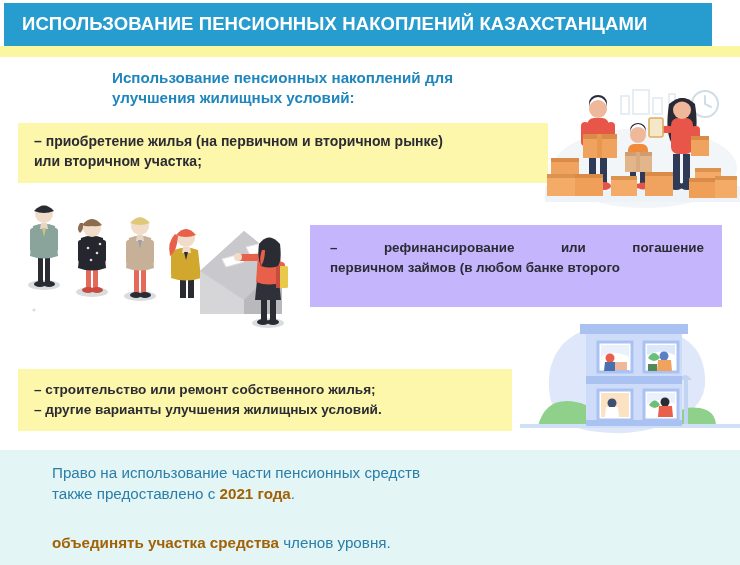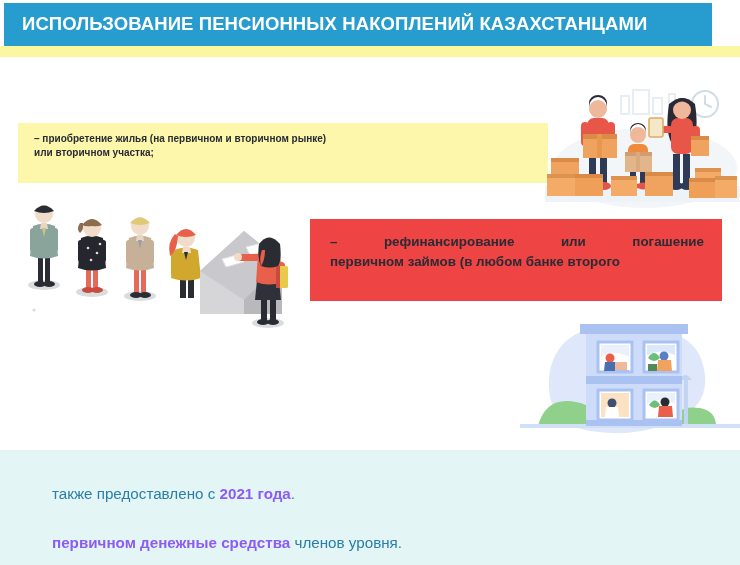--- a/index.html
+++ b/index.html
@@ -47,26 +47,26 @@
   }
 
   
   .box{
     position:absolute;
     box-sizing:border-box;
     color:#2b2b33;
     font-weight:bold;
   }
   .box-yellow{background:#fcf7ab;}
-  .box-mint{background:#ef4444;}
+  .box-mint{background:#c4b5fd;margin-top:6px;}
 
   #box-purchase{
     left:18px;top:123px;width:530px;height:60px;
     padding:9px 14px 0 16px;
-    font-size:10px;line-height:1.42;
+    font-size:14px;line-height:1.42;
   }
   #box-refinance{
     left:310px;top:219px;width:412px;height:82px;
     padding:13px 18px 0 20px;
     font-size:13.4px;line-height:1.5;
     text-align:justify;
   }
   #box-refinance .just-line{text-align:justify;text-align-last:justify;}
   #box-build{
     left:18px;top:369px;width:494px;height:62px;
@@ -80,52 +80,58 @@
     background:#e4f5f5;
   }
   .bottom-panel .para{
     position:absolute;
     color:#2a7ea8;
     font-size:15.2px;
     line-height:1.36;
   }
   #bottom-para-1{left:52px;top:13px;width:640px;}
   #bottom-para-2{left:52px;top:62px;width:660px;}
-  .bold-blue{font-weight:bold;color:#8b5cf6;}
+  .bold-blue{font-weight:bold;color:#a16207;}
 
   
   .ill{position:absolute;}
   #ill-family{left:545px;top:82px;width:195px;height:130px;}
   #ill-queue{left:14px;top:192px;width:292px;height:140px;}
   #ill-building{left:520px;top:300px;width:220px;height:150px;}
   .ill svg{display:block;}
 </style>
 </head>
 <body>
 
 <div class="page">
 
   <div class="header-band">
     <div class="header-title">ИСПОЛЬЗОВАНИЕ ПЕНСИОННЫХ НАКОПЛЕНИЙ КАЗАХСТАНЦАМИ</div>
   </div>
   <div class="yellow-strip"></div>
 
   <div class="subtitle">
+    <div>Использование пенсионных накоплений для</div>
+    <div>улучшения жилищных условий:</div>
   </div>
 
   <div class="box box-yellow" id="box-purchase">
     <div>– приобретение жилья (на первичном и вторичном рынке)</div>
     <div>или вторичном участка;</div>
   </div>
 
   <div class="box box-mint" id="box-refinance">
     <div class="just-line">–  рефинансирование  или  погашение</div>
     <div>первичном займов (в любом банке второго</div>
   </div>
 
+  <div class="box box-yellow" id="box-build">
+    <div>– строительство или ремонт собственного жилья;</div>
+    <div>– другие варианты улучшения жилищных условий.</div>
+  </div>
 
   <div class="ill" id="ill-family">
     <svg width="195" height="130" viewBox="0 0 195 130" xmlns="http://www.w3.org/2000/svg">
 
       <ellipse cx="100" cy="86" rx="92" ry="40" fill="#f2f6f9"></ellipse>
       <rect x="0" y="104" width="195" height="16" fill="#eef3f7"></rect>
 
       <g opacity="0.5" fill="none" stroke="#cfdde8" stroke-width="2">
         <rect x="76" y="14" width="8" height="18"></rect>
         <rect x="88" y="8" width="16" height="24"></rect>
@@ -352,22 +358,22 @@
         <path d="M127 93 l28 0 l0 11 q-14 -8 -28 0 z" fill="#eaf1fd"></path>
         <circle cx="145" cy="102" r="4.5" fill="#2b2b33"></circle>
         <path d="M139 106 h13 l1 11 h-15 z" fill="#e8604a"></path>
         <path d="M129 105 q6 -9 11 0 q-5 6 -11 0 z" fill="#6cbf7a"></path>
       </g>
     </svg>
   </div>
 
   <div class="bottom-panel">
     <div class="para" id="bottom-para-1">
-      <br>
+      <span>Право на использование части пенсионных средств</span><br>
       <span>также предоставлено с </span><span class="bold-blue">2021 года</span><span>.</span>
     </div>
     <div class="para" id="bottom-para-2">
       <br>
-      <span class="bold-blue">первичном денежные средства</span><span> членов уровня.</span>
+      <span class="bold-blue">объединять участка средства</span><span> членов уровня.</span>
     </div>
   </div>
 
 </div>
 
 </body></html>

